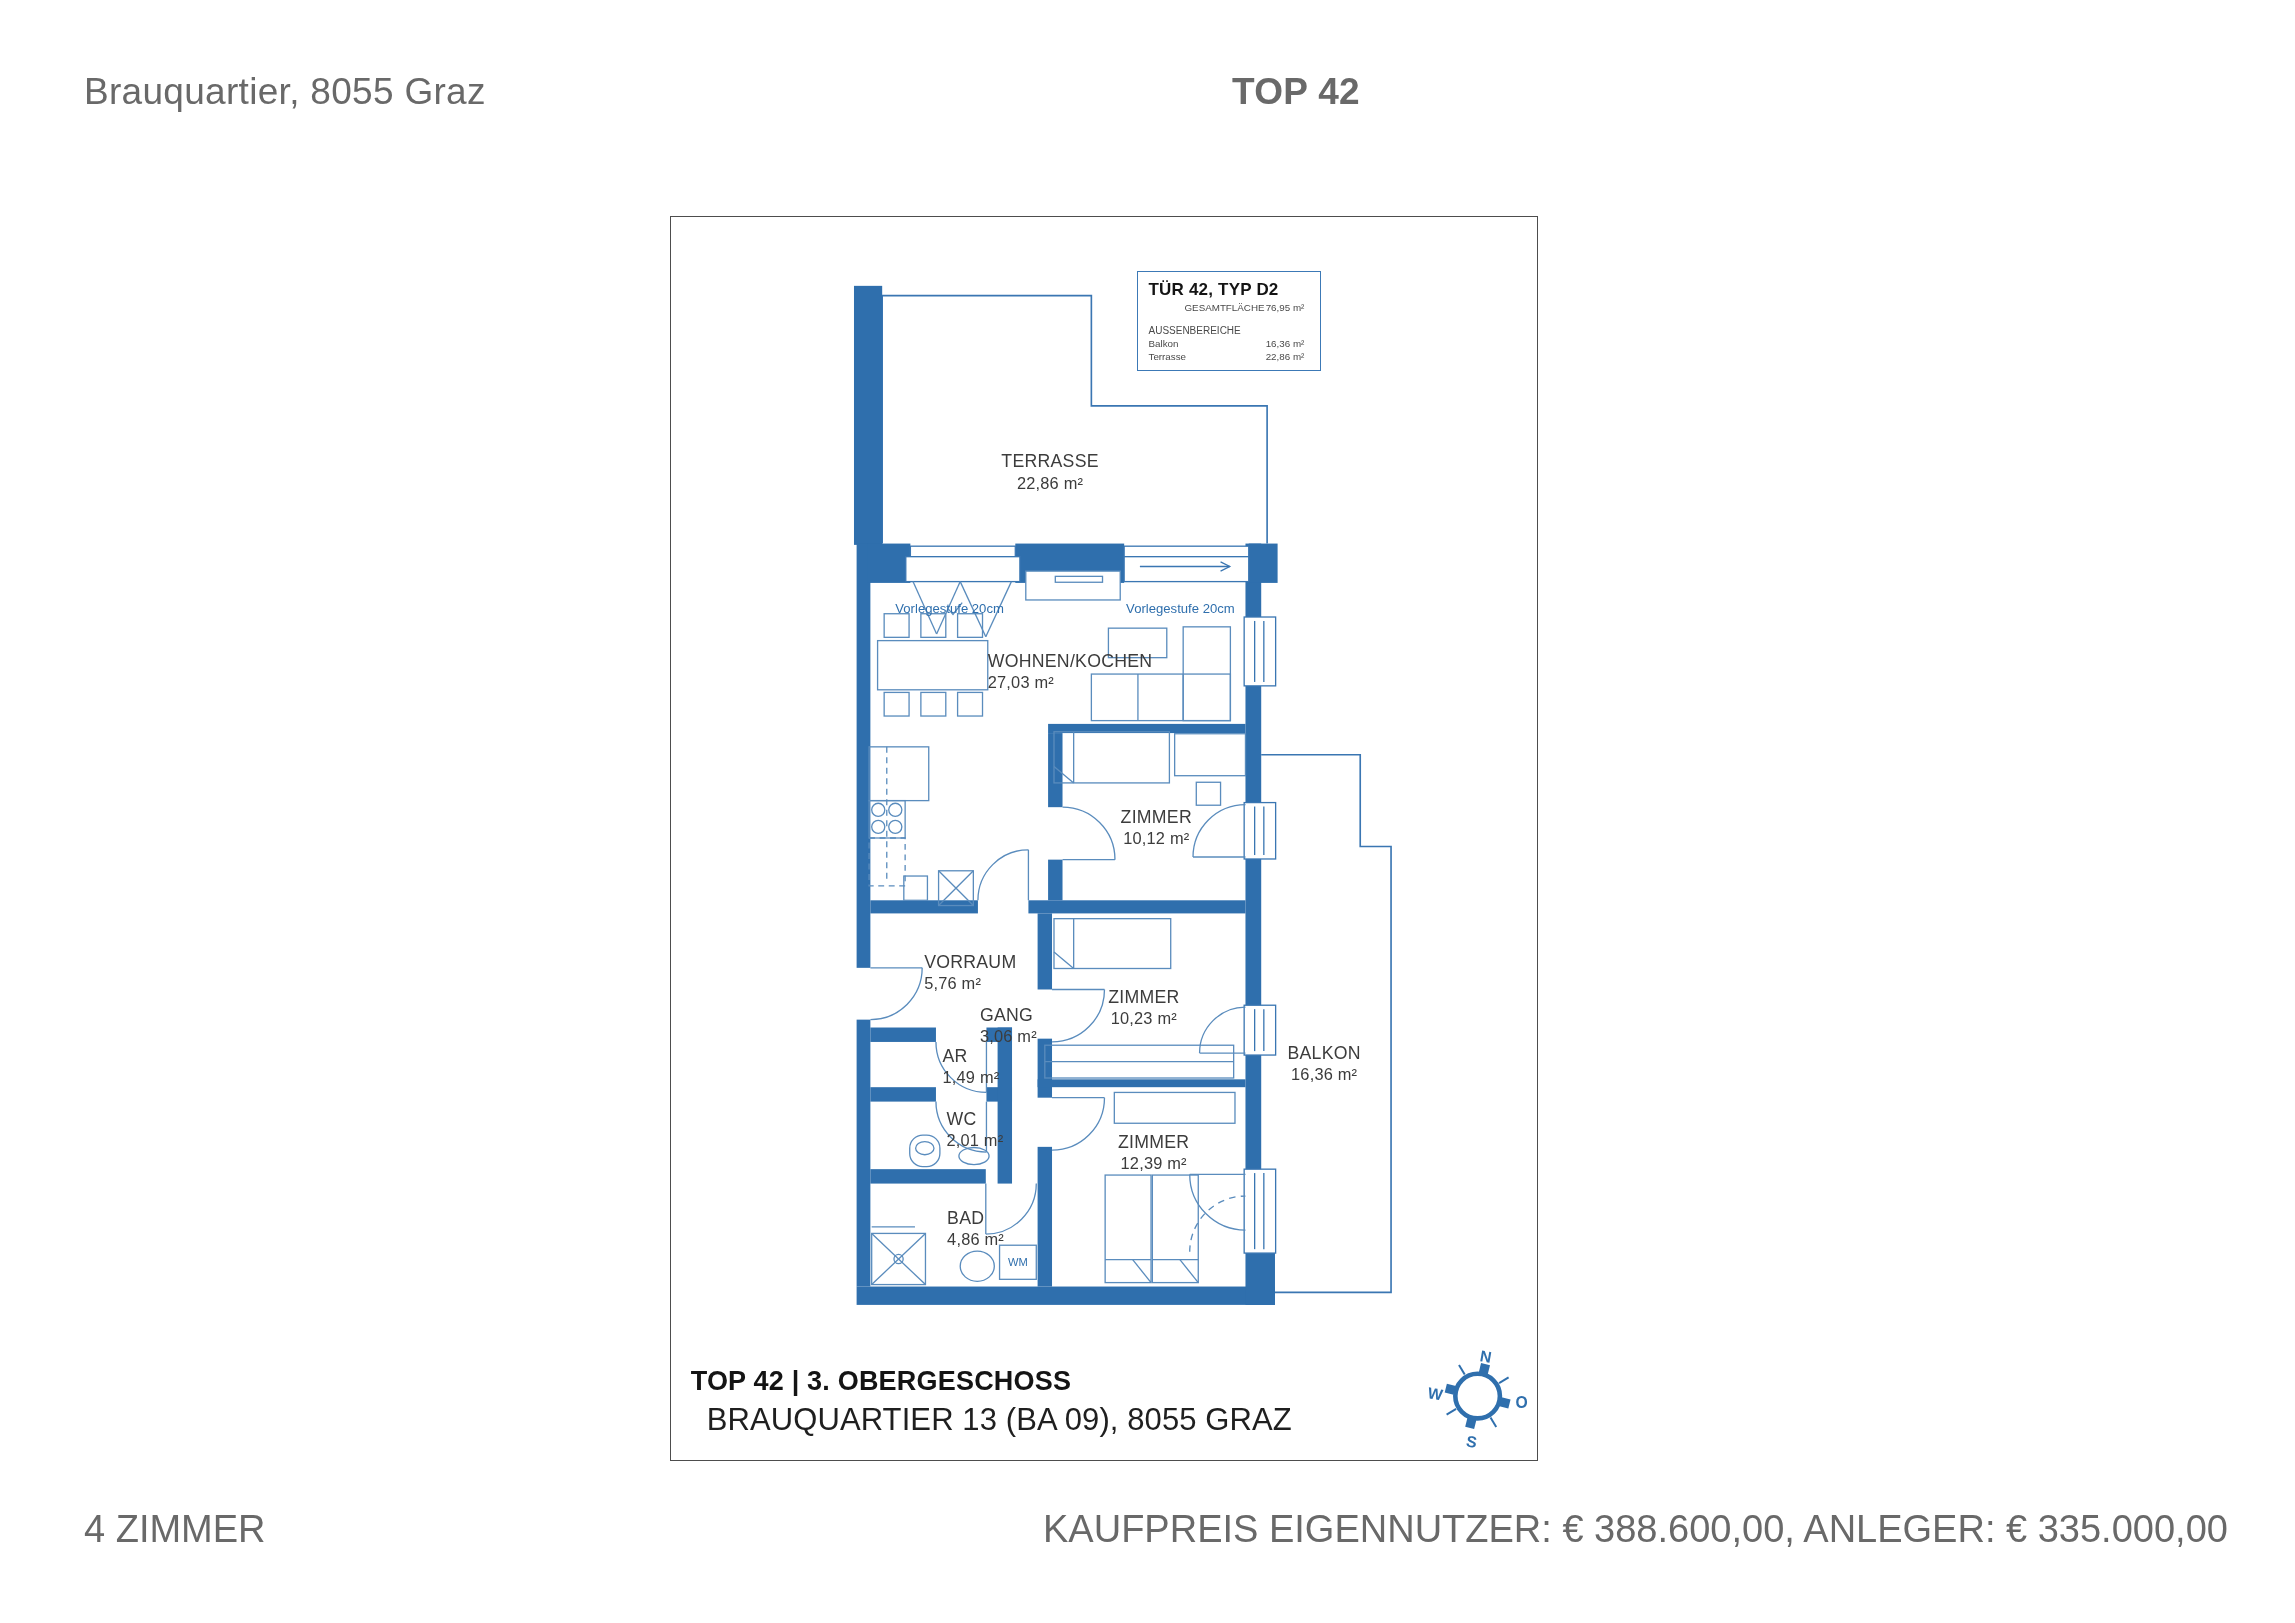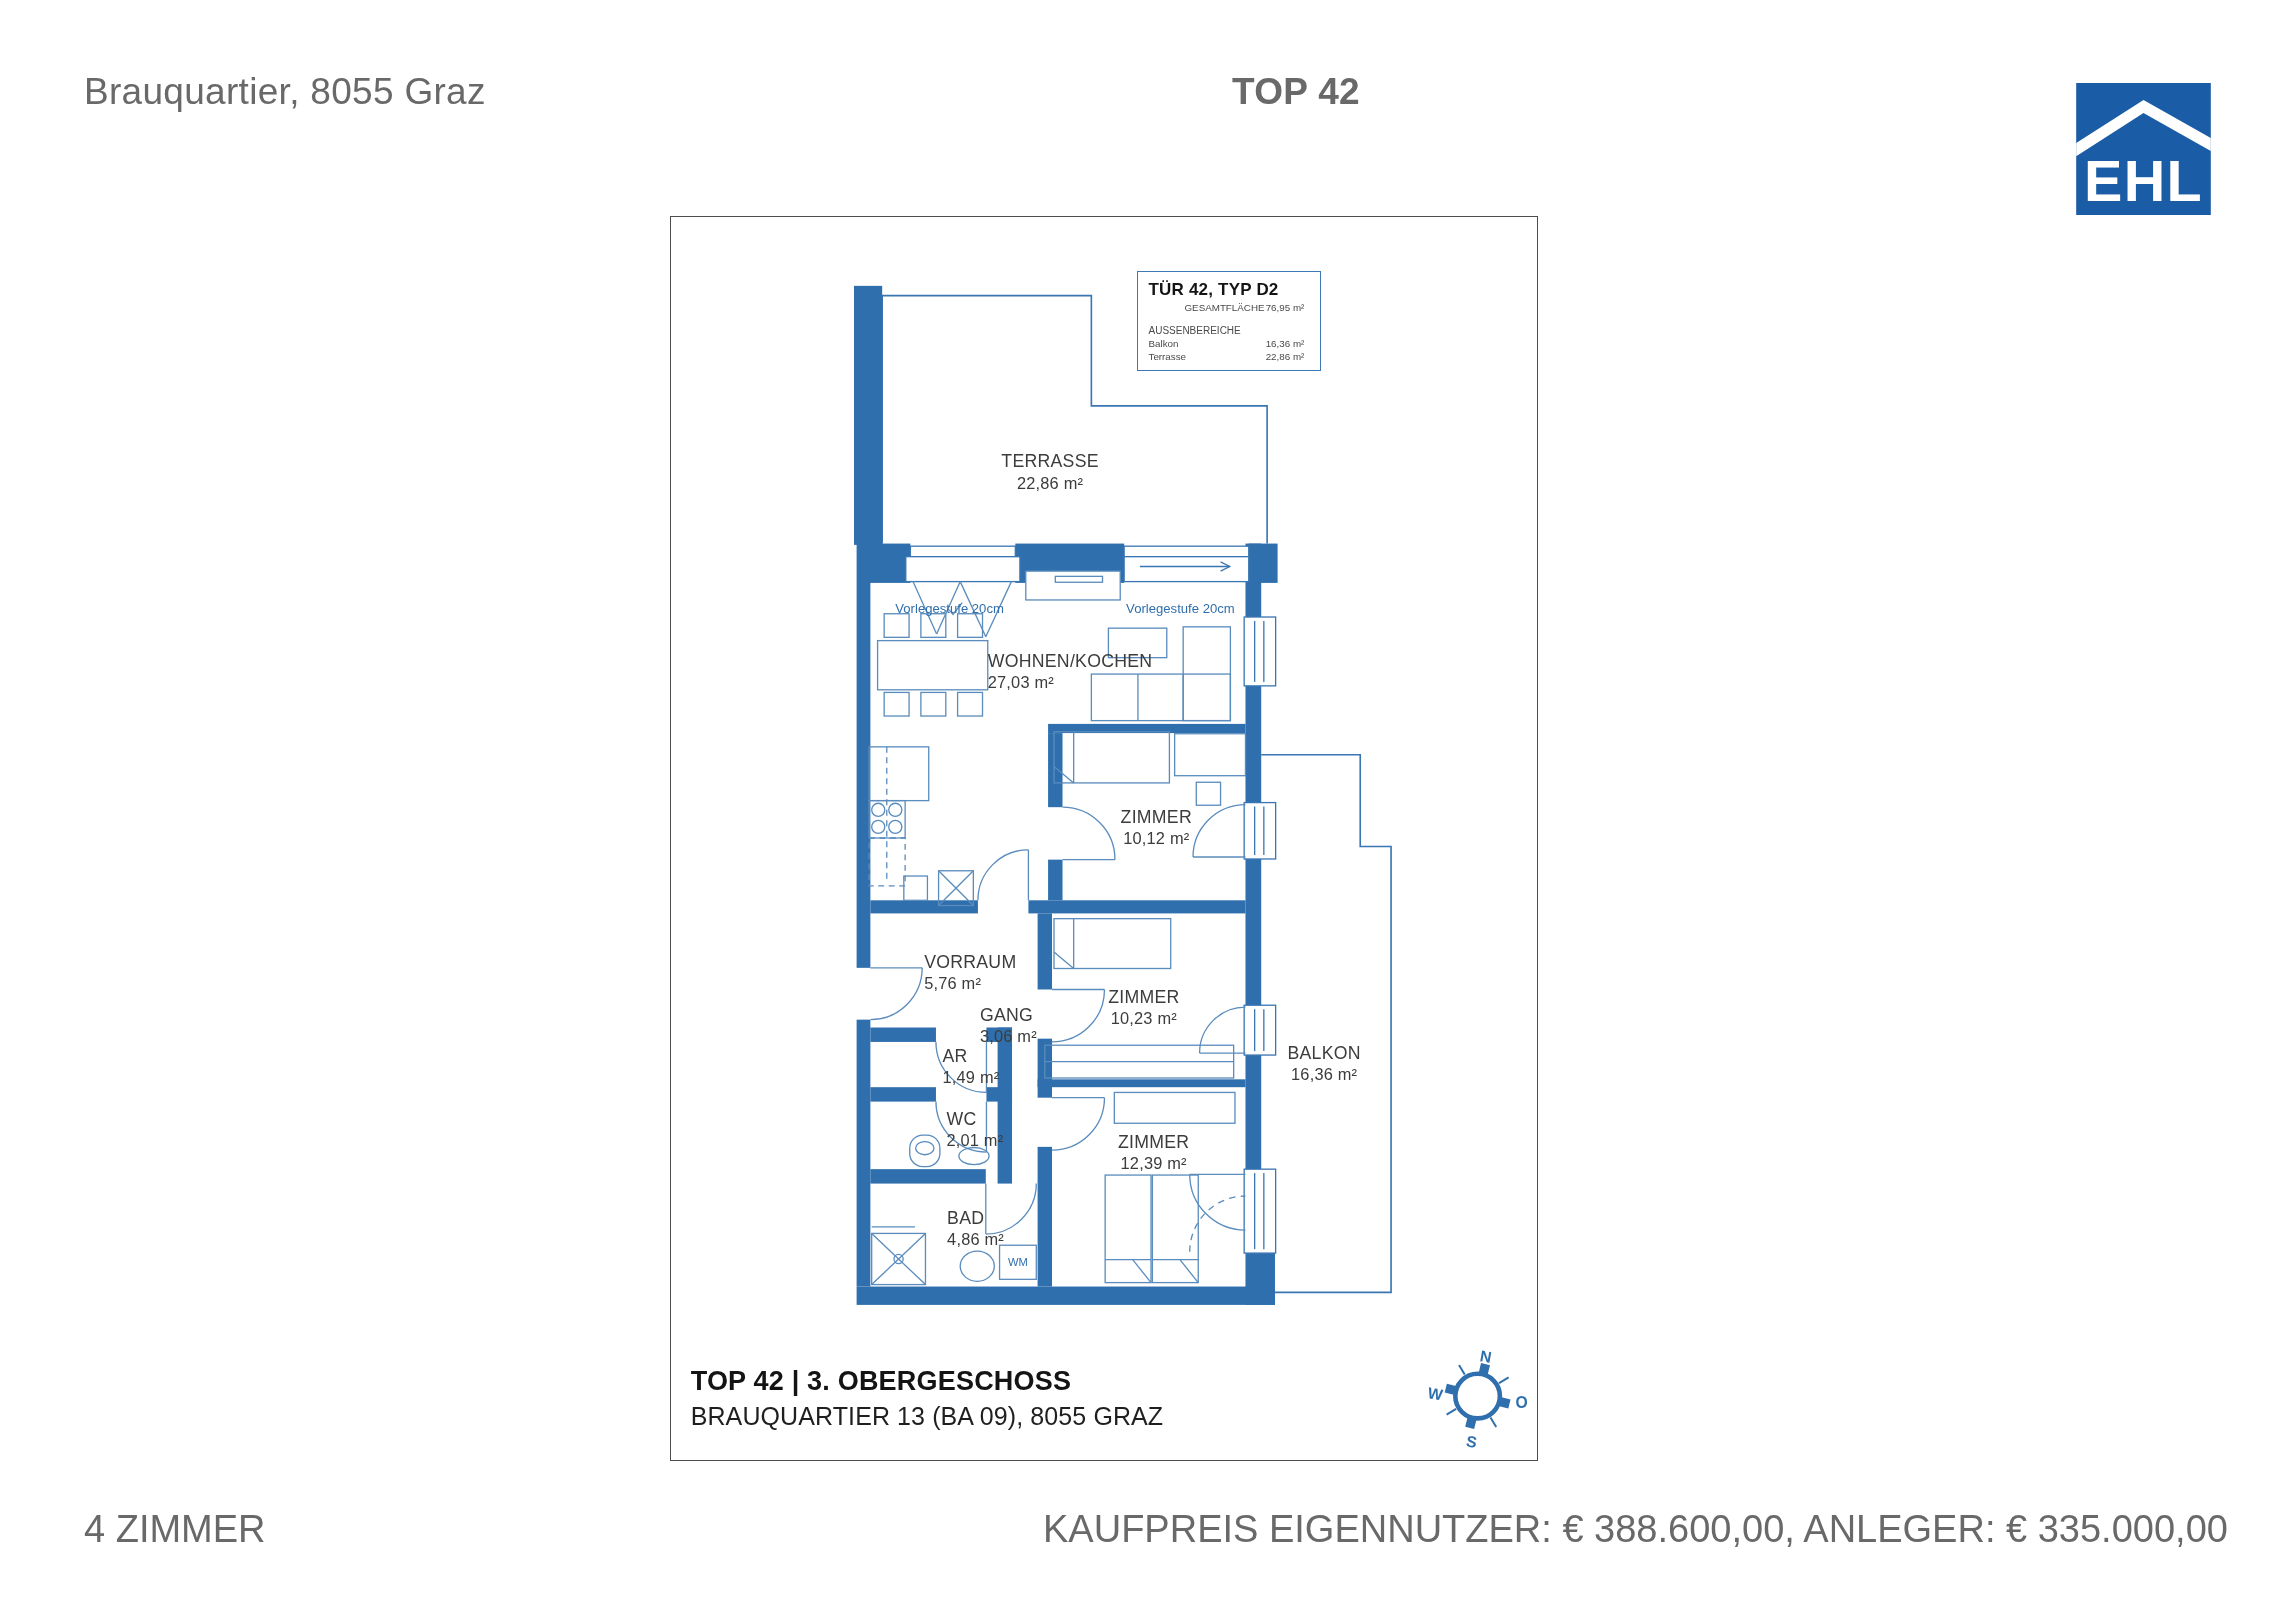--- a/index.html
+++ b/index.html
@@ -18,47 +18,40 @@
   .info-box{position:absolute;left:466px;top:54px;width:184px;height:100px;border:1.3px solid #3c79b6;
             background:#ffffff;box-sizing:border-box;padding:7.9px 0 0 10.5px;}
   .info-title{font-size:17px;font-weight:bold;color:#141414;letter-spacing:0.2px;}
   .info-row{display:flex;justify-content:space-between;padding-right:15.7px;font-size:9.8px;color:#4a4a4a;line-height:13px;}
   .info-row.total{margin-top:0.7px;margin-left:36px;}
   .info-gap{height:10.5px;}
   .info-heading{font-size:10px;color:#4a4a4a;line-height:13px;}
   
   .plan-title{position:absolute;left:19.7px;top:1149px;white-space:nowrap;}
   .plan-title .l1{font-size:27px;font-weight:bold;color:#141414;letter-spacing:0.2px;}
-  .plan-title .l2{font-size:25px;color:#1f1f1f;margin-top:4.6px;letter-spacing:0.1px;}
+  .plan-title .l2{font-size:31px;color:#1f1f1f;margin-top:4.6px;letter-spacing:0.1px;margin-left:16px;}
   
   .footer-left{position:absolute;left:84px;top:1508px;display:flex;gap:55px;
                font-size:38px;color:#696969;white-space:nowrap;text-align:center;}
   .footer-right{position:absolute;left:1043px;top:1508px;font-size:38px;color:#696969;white-space:nowrap;}
   text{font-family:"Liberation Sans",sans-serif;}
   .room-name{font-size:27px;fill:#3c3c3c;letter-spacing:0.4px;}
   .room-area{font-size:25px;fill:#3c3c3c;letter-spacing:0.3px;}
   .blue-note{font-size:20px;fill:#2f6fad;}
   .wm-label{font-size:17px;fill:#2f6fad;}
   .compass-letter{font-size:24px;font-weight:bold;fill:#2f6fad;}
 </style>
 </head>
 <body>
 
 <div class="page">
 
   <div class="hdr hdr-left">Brauquartier, 8055 Graz</div>
   <div class="hdr hdr-unit">TOP 42</div>
 
-  <div class="logo">
-    <svg viewBox="0 0 103 101" width="135" height="132">
-      <rect x="0" y="0" width="103" height="101" fill="#1a5ca6"></rect>
-      <polygon points="0,46 51.5,13 103,42 103,52 51.5,23 0,56" fill="#ffffff"></polygon>
-      <text x="51.5" y="90" text-anchor="middle" font-size="44" font-weight="bold" fill="#ffffff" letter-spacing="1">EHL</text>
-    </svg>
-  </div>
 
   <div class="plan-frame">
 
     <svg class="plan-svg" viewBox="0 0 1319 1894">
 
       <g stroke="#3a76b2" stroke-width="2.5" fill="none">
         <path d="M 322 498 V 120 H 641 V 288 H 909 V 498"></path>
       </g>
       <g stroke="#3a76b2" stroke-width="2.5" fill="none">
         <path d="M 900 820 H 1051 V 960 H 1098 V 1640 H 921"></path>

